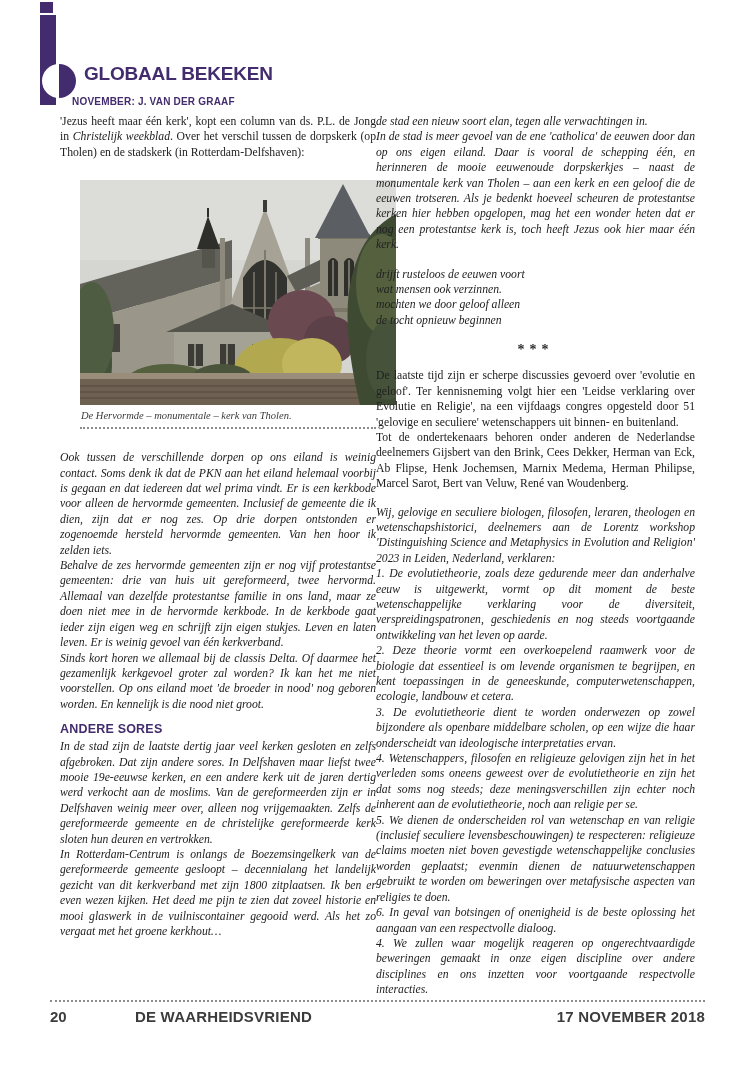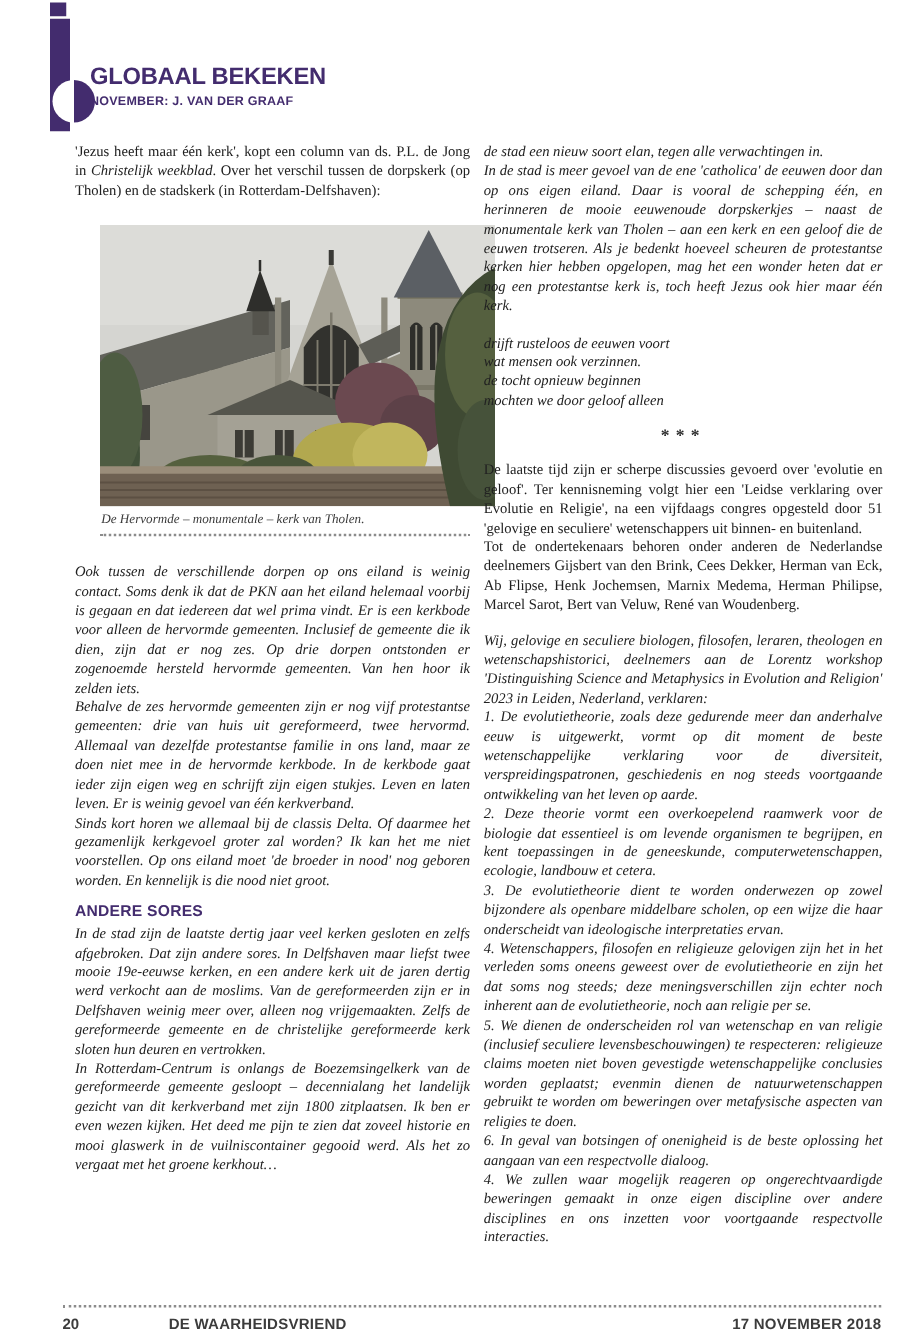--- a/index.html
+++ b/index.html
@@ -13,24 +13,24 @@
     width:738px;height:1068px;position:relative;overflow:hidden;
     background:#ffffff;color:var(--ink);
     font-family:"Liberation Serif", serif;
   }
   
   .mast-square{position:absolute;left:40px;top:2px;width:13px;height:11px;background:var(--accent);}
   .mast-bar{position:absolute;left:40px;top:15px;width:16px;height:90px;background:var(--accent);}
   .mast-circle{position:absolute;left:42px;top:64px;width:34px;height:34px;border-radius:50%;
     background:linear-gradient(90deg,#ffffff 0 50%,var(--accent) 50% 100%);}
   .mast-text{position:absolute;left:72px;top:52px;font-family:"Liberation Sans", sans-serif;}
-  .mast-title{font-size:19px;line-height:20px;font-weight:bold;color:var(--accent);letter-spacing:-0.2px;margin:0;}
+  .mast-title{font-size:19px;line-height:20px;font-weight:bold;color:var(--accent);letter-spacing:-0.2px;margin:12px;}
   .mast-subtitle{margin-top:4px;font-size:10px;font-weight:bold;color:var(--accent);letter-spacing:0.2px;}
   
-  .columns{position:absolute;left:60px;top:114px;width:646px;display:flex;gap:11px;}
+  .columns{position:absolute;left:60px;top:114px;width:646px;display:flex;}
   .col-left{width:316px;}
   .col-right{width:319px;}
   p{margin:0;font-size:11.7px;line-height:15.4px;text-align:justify;}
   .it{font-style:italic;}
   .intro .mag{font-style:italic;}
   
   figure{margin:20px 0 0 0;padding-left:20px;}
   .photo{display:block;width:316px;height:225px;}
   figcaption{font-style:italic;font-size:10.5px;color:#3a3a3a;padding:5px 1px 6px 1px;
     border-bottom:2px dotted var(--dot);}
@@ -38,21 +38,21 @@
   h2.sec{font-family:"Liberation Sans", sans-serif;font-size:12.5px;font-weight:bold;
     color:var(--accent);margin:10px 0 3px 0;letter-spacing:0.2px;}
   
   .poem{margin-top:14px;}
   .poem div{font-style:italic;font-size:11.7px;line-height:15.4px;}
   .stars{text-align:center;font-size:14px;font-weight:bold;letter-spacing:5px;margin:14px 0 10px 0;color:#2a2a2a;}
   .gap{margin-top:13px;}
   
   .footer{position:absolute;left:50px;top:1000px;width:655px;
     border-top:2px dotted var(--dot);padding-top:6px;display:flex;align-items:center;
-    font-family:"Liberation Sans", sans-serif;font-weight:bold;font-size:12px;color:#3c3c3c;margin-top:44px;}
+    font-family:"Liberation Sans", sans-serif;font-weight:bold;font-size:15px;color:#3c3c3c;}
   .footer .num{width:85px;}
   .footer .mag-name{flex:1;letter-spacing:0.2px;}
   .footer .date{letter-spacing:0.2px;}
 </style>
 </head>
 <body>
 
 <div class="mast-square"></div>
 <div class="mast-bar"></div>
 <div class="mast-circle"></div>
@@ -153,22 +153,22 @@
     <p class="it">In Rotterdam-Centrum is onlangs de Boezemsingelkerk van de gereformeerde gemeente gesloopt – decennialang het landelijk gezicht van dit kerkverband met zijn 1800 zitplaatsen. Ik ben er even wezen kijken. Het deed me pijn te zien dat zoveel historie en mooi glaswerk in de vuilniscontainer gegooid werd. Als het zo vergaat met het groene kerkhout…</p>
   </div>
 
   <div class="col-right">
     <p class="it">de stad een nieuw soort elan, tegen alle verwachtingen in.</p>
     <p class="it">In de stad is meer gevoel van de ene 'catholica' de eeuwen door dan op ons eigen eiland. Daar is vooral de schepping één, en herinneren de mooie eeuwenoude dorpskerkjes – naast de monumentale kerk van Tholen – aan een kerk en een geloof die de eeuwen trotseren. Als je bedenkt hoeveel scheuren de protestantse kerken hier hebben opgelopen, mag het een wonder heten dat er nog een protestantse kerk is, toch heeft Jezus ook hier maar één kerk.</p>
 
     <div class="poem">
       <div>drijft rusteloos de eeuwen voort</div>
       <div>wat mensen ook verzinnen.</div>
+      <div>mochten we door geloof alleen</div>
       <div>de tocht opnieuw beginnen</div>
-      <div>mochten we door geloof alleen</div>
     </div>
 
     <div class="stars">***</div>
 
     <p>De laatste tijd zijn er scherpe discussies gevoerd over 'evolutie en geloof'. Ter kennisneming volgt hier een 'Leidse verklaring over Evolutie en Religie', na een vijfdaags congres opgesteld door 51 'gelovige en seculiere' wetenschappers uit binnen- en buitenland.</p>
     <p>Tot de ondertekenaars behoren onder anderen de Nederlandse deelnemers Gijsbert van den Brink, Cees Dekker, Herman van Eck, Ab Flipse, Henk Jochemsen, Marnix Medema, Herman Philipse, Marcel Sarot, Bert van Veluw, René van Woudenberg.</p>
 
     <p class="it gap">Wij, gelovige en seculiere biologen, filosofen, leraren, theologen en wetenschapshistorici, deelnemers aan de Lorentz workshop 'Distinguishing Science and Metaphysics in Evolution and Religion' 2023 in Leiden, Nederland, verklaren:</p>
     <p class="it">1. De evolutietheorie, zoals deze gedurende meer dan anderhalve eeuw is uitgewerkt, vormt op dit moment de beste wetenschappelijke verklaring voor de diversiteit, verspreidingspatronen, geschiedenis en nog steeds voortgaande ontwikkeling van het leven op aarde.</p>
     <p class="it">2. Deze theorie vormt een overkoepelend raamwerk voor de biologie dat essentieel is om levende organismen te begrijpen, en kent toepassingen in de geneeskunde, computerwetenschappen, ecologie, landbouw et cetera.</p>

